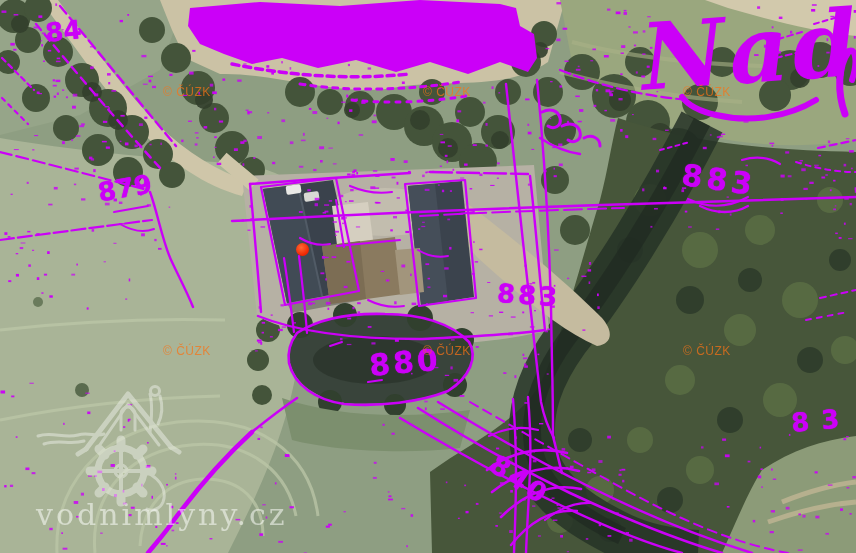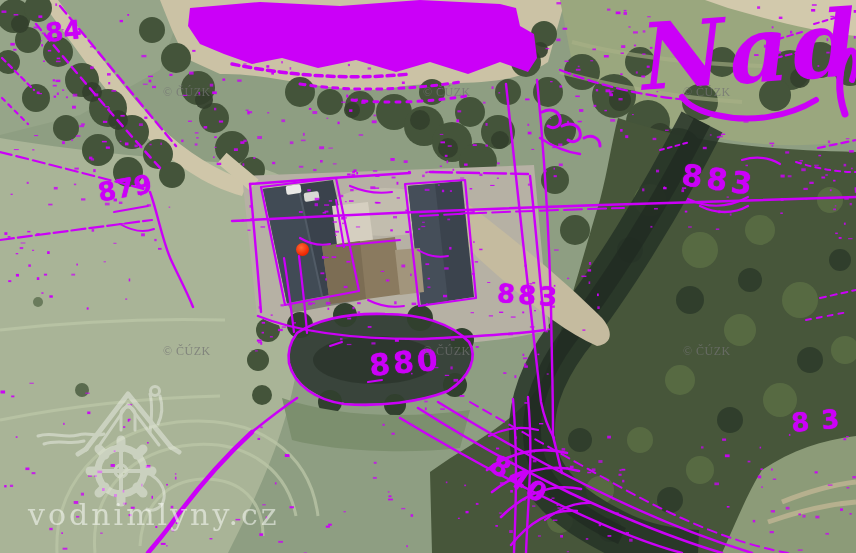--- a/index.html
+++ b/index.html
@@ -7,28 +7,28 @@
   .stage svg.layer{position:absolute;left:0;top:0;}
   .parcel{position:absolute;color:#cb00f8;font-family:"DejaVu Sans",sans-serif;font-weight:bold;
           transform-origin:left top;text-shadow:0 0 1px #cb00f8;line-height:1;white-space:nowrap;}
   .p0{left:44px;top:20px;font-size:26px;transform:rotate(-6deg);}
   .p1{left:96px;top:180px;font-size:26px;transform:rotate(-10deg);}
   .p2{left:684px;top:160px;font-size:30px;transform:rotate(8deg);letter-spacing:4px;}
   .p3{left:498px;top:280px;font-size:26px;transform:rotate(4deg);letter-spacing:3px;}
   .p4{left:368px;top:351px;font-size:30px;transform:rotate(-5deg);letter-spacing:3px;}
   .p5{left:500px;top:450px;font-size:27px;transform:rotate(34deg);letter-spacing:3px;}
   .p6{left:790px;top:410px;font-size:26px;transform:rotate(-5deg);letter-spacing:12px;}
-  .cuzk{position:absolute;color:#737373;opacity:.72;font-size:12px;letter-spacing:.5px;
-        font-family:Liberation Serif, serif;white-space:nowrap;}
+  .cuzk{position:absolute;color:#f97316;opacity:.72;font-size:12px;letter-spacing:.5px;
+        font-family:Liberation Sans, sans-serif;white-space:nowrap;}
   .c0{left:163px;top:85px;} .c1{left:423px;top:85px;} .c2{left:683px;top:85px;}
   .c3{left:163px;top:344px;} .c4{left:423px;top:344px;} .c5{left:683px;top:344px;}
   .place{position:absolute;left:638px;top:12px;color:#cb00f8;font-family:"DejaVu Serif",serif;
          font-style:italic;font-weight:bold;font-size:92px;letter-spacing:4px;line-height:1;
          transform:rotate(-4deg);transform-origin:left top;white-space:nowrap;}
-  .site{position:absolute;left:28px;top:500px;color:rgba(252,253,250,.55);
+  .site{position:absolute;left:36px;top:500px;color:rgba(252,253,250,.55);
         font-family:"DejaVu Serif",serif;font-size:30px;letter-spacing:3px;line-height:1;white-space:nowrap;}
   .marker{position:absolute;left:296px;top:243px;width:13px;height:13px;border-radius:50%;
           background:radial-gradient(circle at 40% 35%, #ff6a33, #ef2400 70%);cursor:pointer;}
 </style>
 </head>
 <body>
 
 <div class="stage">
 
   <svg class="layer" width="856" height="553" viewBox="0 0 856 553">

